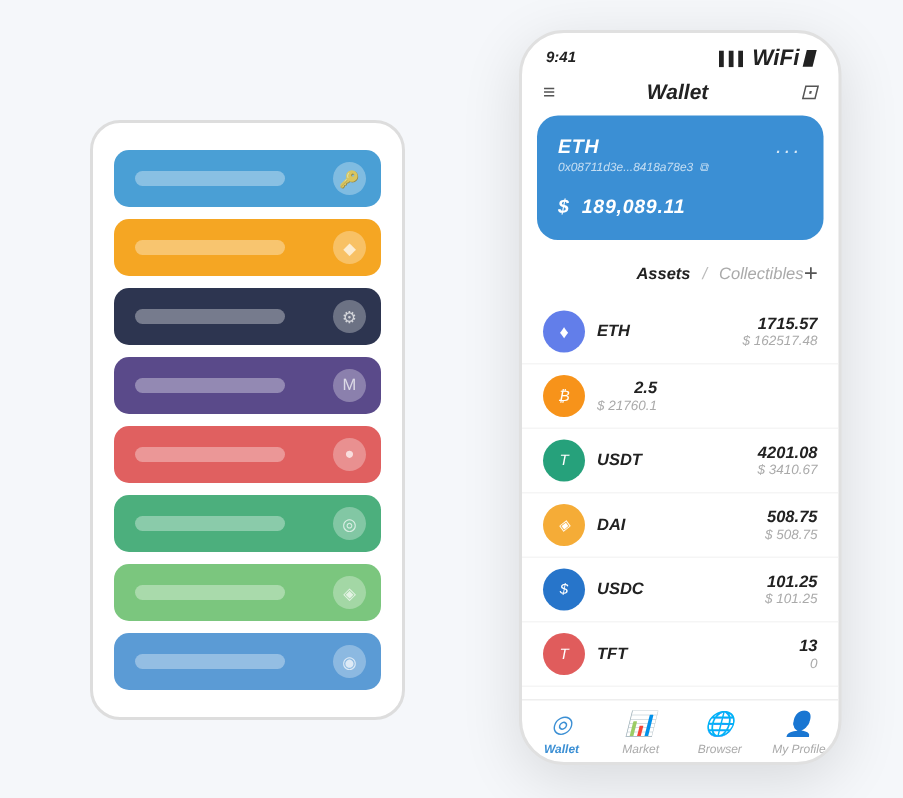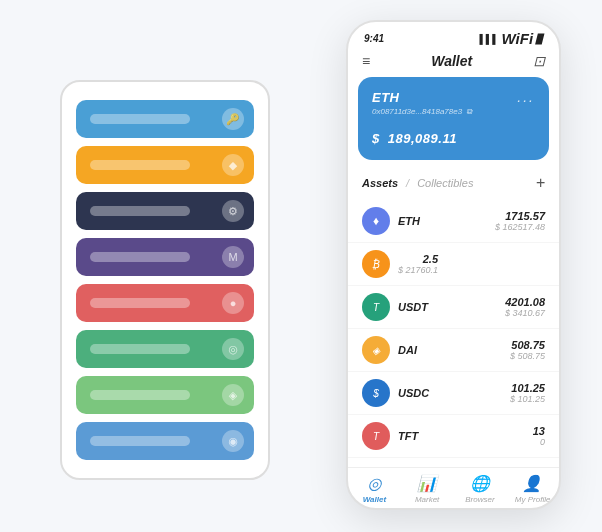--- a/index.html
+++ b/index.html
@@ -162,21 +162,21 @@
 
     
     .assets-section {
       flex: 1;
       overflow: hidden;
       display: flex;
       flex-direction: column;
     }
     .assets-header {
       display: flex;
-      justify-content: space-between;
+      justify-content: flex-end;
       align-items: center;
       padding: 4px 14px 8px;
     }
     .assets-tabs {
       display: flex;
       gap: 8px;
       align-items: center;
     }
     .tab-active {
       font-size: 11px;

